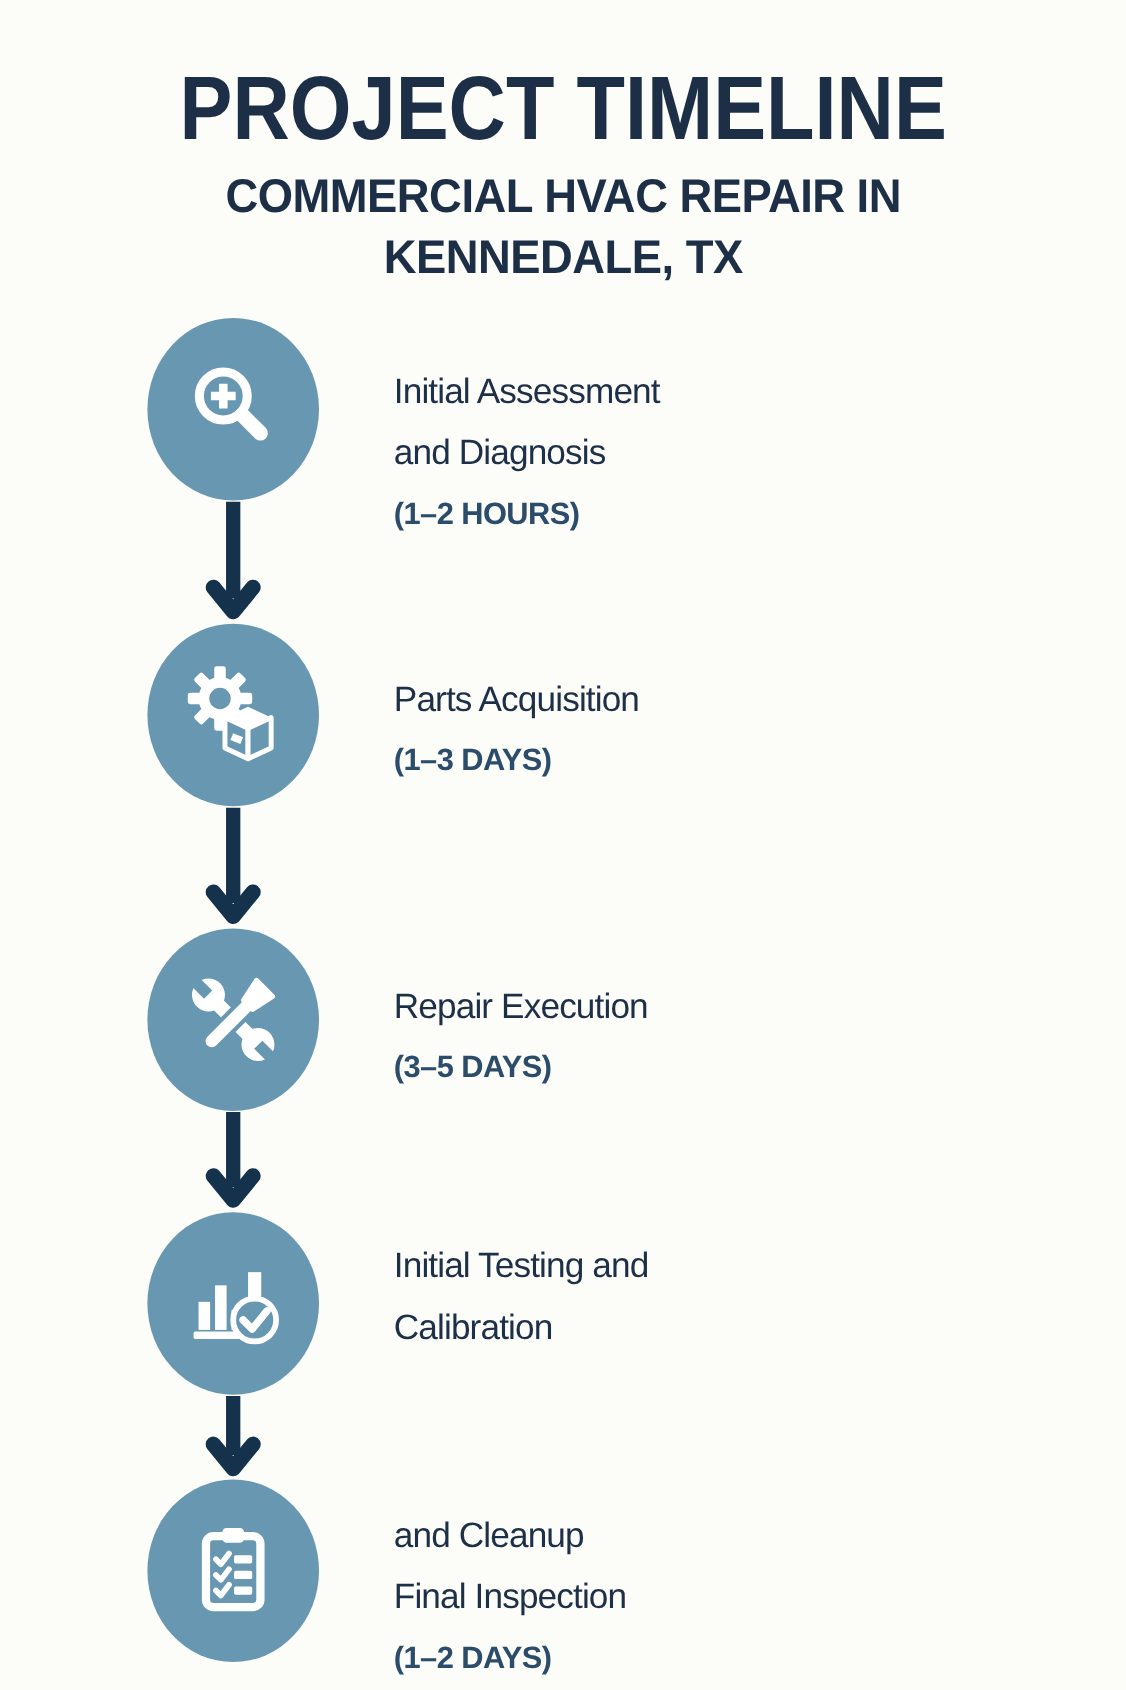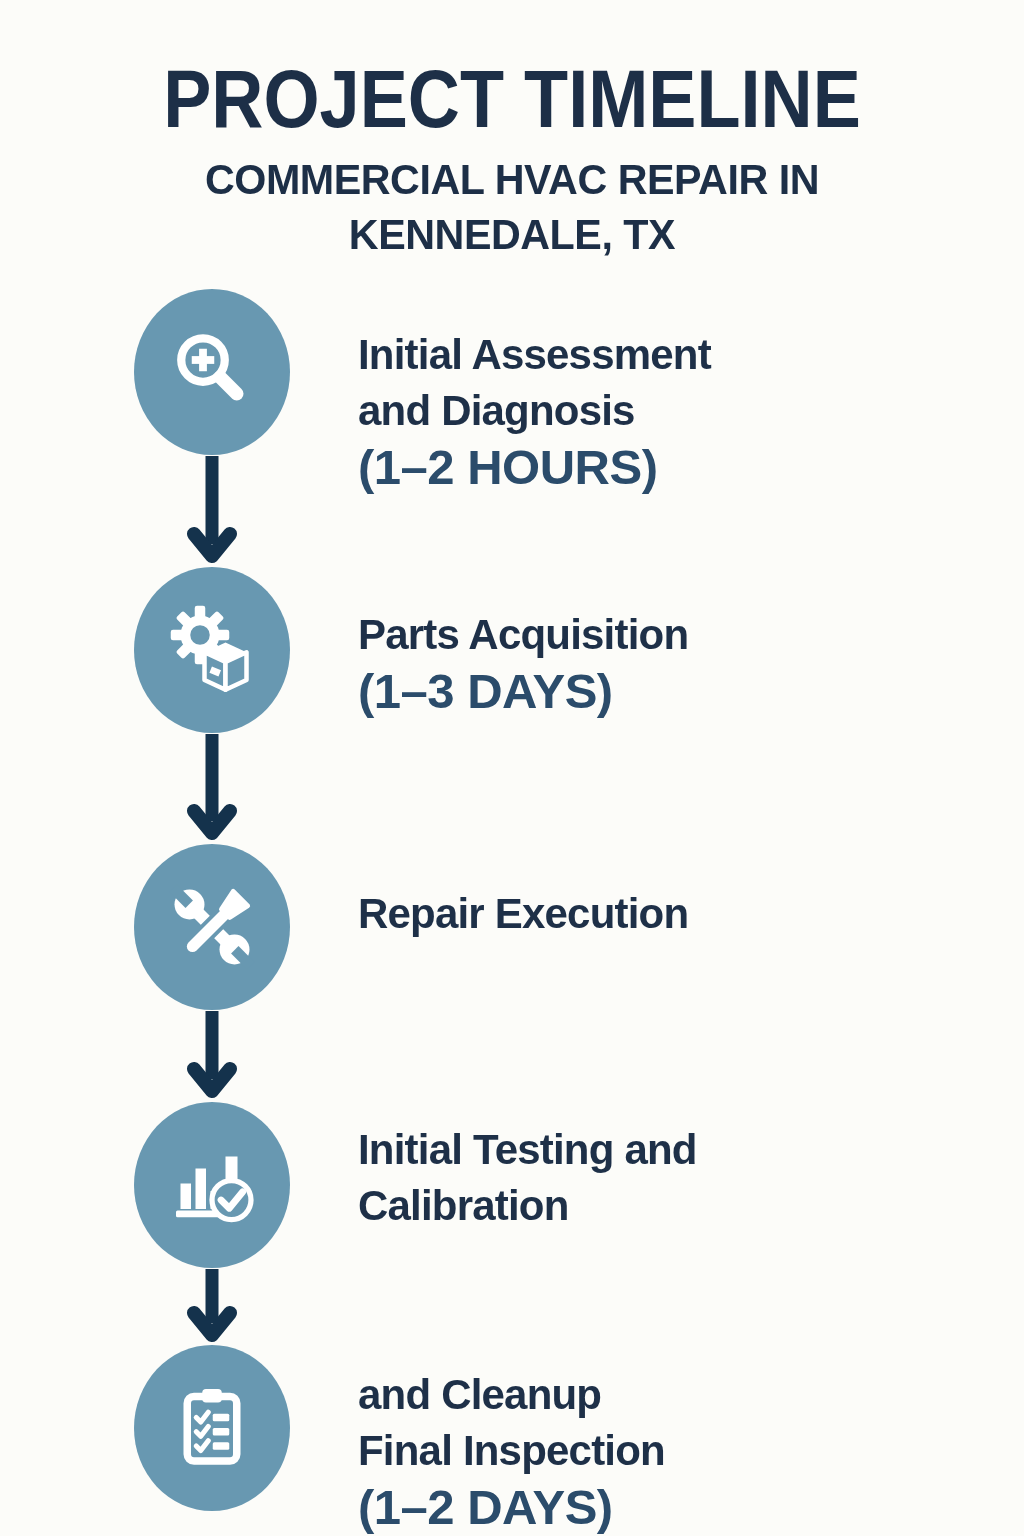--- a/index.html
+++ b/index.html
@@ -49,29 +49,29 @@
     left: 134px; top: 0;
     width: 156px; height: 166px;
     border-radius: 50%;
     background: var(--color-circle_blue, #6898b1);
     display: flex;
     align-items: center;
     justify-content: center;
   }
   .step-text { position: absolute; left: 358px; top: 0; width: 640px; }
   .t-line {
-    font-size: 42px;
+    font-size: 32px;
     line-height: 56px;
-    font-weight: 700;
+    font-weight: 400;
     letter-spacing: -0.8px;
     color: var(--color-step_title_navy, #1e3048);
   }
   .duration {
     margin-top: 6px;
-    font-size: 49px;
+    font-size: 28px;
     line-height: 44px;
     font-weight: 700;
     letter-spacing: -0.5px;
     color: var(--color-duration_navy, #2b4c6b);
   }
   .arrow { position: absolute; left: 182px; }
   .arrow-stroke {
     stroke: var(--color-arrow_navy, #14324c);
     fill: none;
   }
@@ -158,20 +158,21 @@
         <rect class="blue-fill" x="49" y="45" width="7" height="15" transform="rotate(-45 52.5 52.5)"></rect>
 
         <line class="blue-stroke" x1="45" y1="19" x2="19" y2="45" stroke-width="12.5" stroke-linecap="round"></line>
         <line class="white-stroke" x1="44" y1="20" x2="19" y2="45" stroke-width="7.5" stroke-linecap="round"></line>
         <polygon class="white-fill" points="43.8,25.8 55.9,17.9 46.1,8.1 38.2,20.2" stroke="#ffffff" stroke-width="3" stroke-linejoin="round"></polygon>
       </svg>
     </div>
     <div class="step-text" style="padding-top:42px">
       <div class="t-line">Repair Execution</div>
       <div class="t-line"></div>
+      <div class="duration">(3–5 DAYS)</div>
     </div>
   </div>
 
   <svg class="arrow" style="top:1011px" width="60" height="88" viewBox="0 0 60 88">
     <line class="arrow-stroke" x1="30" y1="0" x2="30" y2="68" stroke-width="13"></line>
     <polyline class="arrow-stroke" points="12,58 30,80 48,58" stroke-width="14" stroke-linecap="round" stroke-linejoin="round"></polyline>
   </svg>
 
   <div class="step" style="top:1102px">
     <div class="circle">

